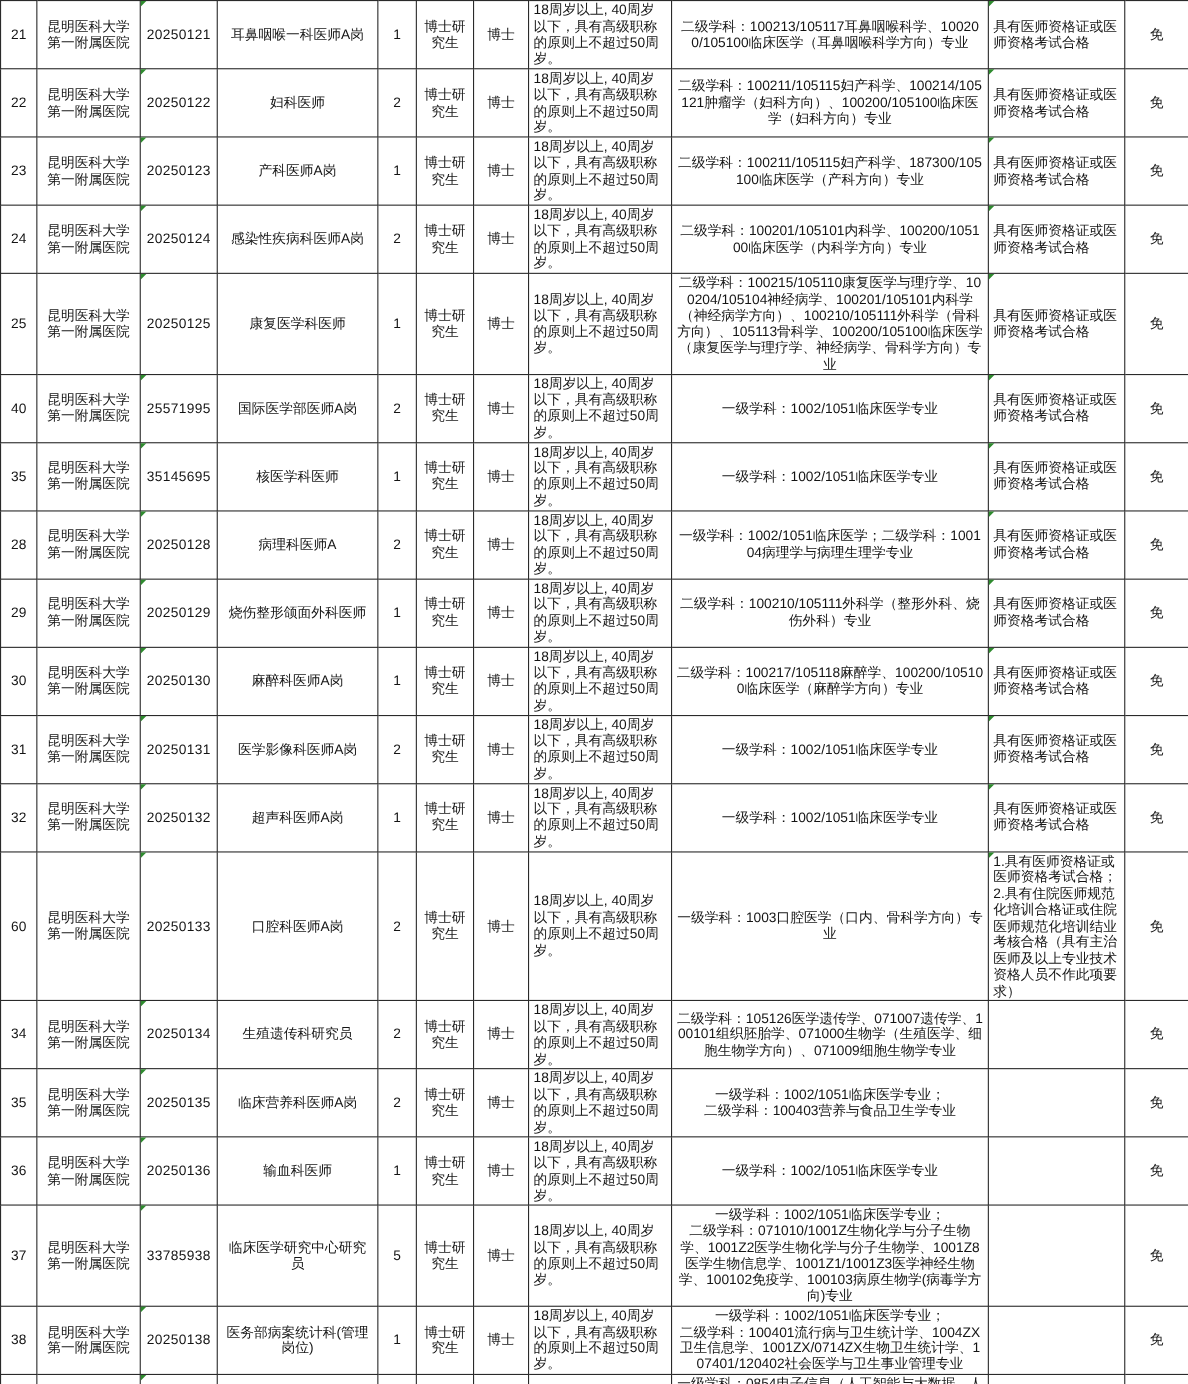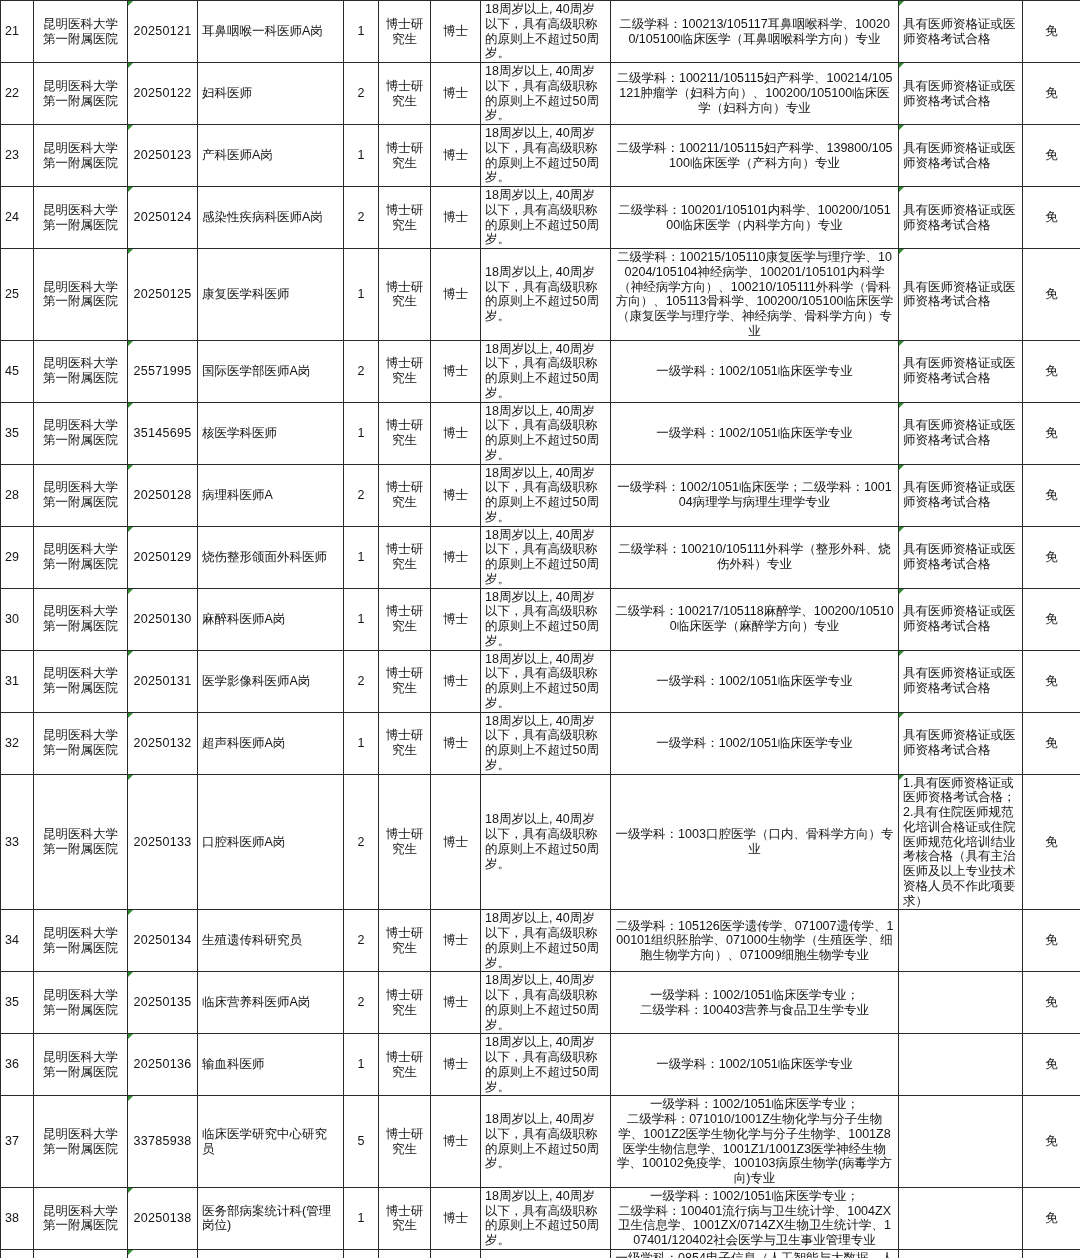--- a/index.html
+++ b/index.html
@@ -21,24 +21,24 @@
   }
   table.recruit td {
     border: 1px solid #2a2a2a;
     padding: 1px 4px;
     vertical-align: middle;
     font-size: 12.5px;
     line-height: 1.18;
     overflow-wrap: break-word;
     word-break: break-all;
   }
-  td.c-no     { text-align: left; }
+  td.c-no     { text-align: center; }
   td.c-org    { text-align: center; padding: 1px 4px; }
   td.c-code   { text-align: center; letter-spacing: 0.3px; }
-  td.c-title  { text-align: left; }
+  td.c-title  { text-align: center; }
   td.c-count  { text-align: center; }
   td.c-edu    { text-align: center; font-size: 12px; padding: 1px 0; margin-left: 17px; }
   td.c-deg    { text-align: center; }
   td.c-age    { text-align: left; font-size: 10px; line-height: 1.2; padding: 1px 3px; }
   td.c-major  { text-align: center; font-size: 11.5px; white-space: pre-wrap; }
   td.c-qual   { text-align: left; font-size: 11.5px; white-space: pre-wrap; }
   td.c-exempt { text-align: center; }
   td.tri { position: relative; }
   td.tri::before {
     content: "";
@@ -99,21 +99,21 @@
 
     <tr>
       <td class="c-no">23</td>
       <td class="c-org">昆明医科大学第一附属医院</td>
       <td class="c-code tri">20250123</td>
       <td class="c-title">产科医师A岗</td>
       <td class="c-count">1</td>
       <td class="c-edu">博士研究生</td>
       <td class="c-deg">博士</td>
       <td class="c-age">18周岁以上, 40周岁以下，具有高级职称的原则上不超过50周岁。</td>
-      <td class="c-major">二级学科：100211/105115妇产科学、139800/105100临床医学（产科方向）专业</td>
+      <td class="c-major">二级学科：100211/105115妇产科学、187300/105100临床医学（产科方向）专业</td>
       <td class="c-qual tri">具有医师资格证或医师资格考试合格</td>
       <td class="c-exempt">免</td>
     </tr>
 
     <tr>
       <td class="c-no">24</td>
       <td class="c-org">昆明医科大学第一附属医院</td>
       <td class="c-code tri">20250124</td>
       <td class="c-title">感染性疾病科医师A岗</td>
       <td class="c-count">2</td>
@@ -133,21 +133,21 @@
       <td class="c-count">1</td>
       <td class="c-edu">博士研究生</td>
       <td class="c-deg">博士</td>
       <td class="c-age">18周岁以上, 40周岁以下，具有高级职称的原则上不超过50周岁。</td>
       <td class="c-major">二级学科：100215/105110康复医学与理疗学、100204/105104神经病学、100201/105101内科学（神经病学方向）、100210/105111外科学（骨科方向）、105113骨科学、100200/105100临床医学（康复医学与理疗学、神经病学、骨科学方向）专业</td>
       <td class="c-qual tri">具有医师资格证或医师资格考试合格</td>
       <td class="c-exempt">免</td>
     </tr>
 
     <tr>
-      <td class="c-no">45</td>
+      <td class="c-no">40</td>
       <td class="c-org">昆明医科大学第一附属医院</td>
       <td class="c-code tri">25571995</td>
       <td class="c-title">国际医学部医师A岗</td>
       <td class="c-count">2</td>
       <td class="c-edu">博士研究生</td>
       <td class="c-deg">博士</td>
       <td class="c-age">18周岁以上, 40周岁以下，具有高级职称的原则上不超过50周岁。</td>
       <td class="c-major">一级学科：1002/1051临床医学专业</td>
       <td class="c-qual tri">具有医师资格证或医师资格考试合格</td>
       <td class="c-exempt">免</td>
@@ -231,21 +231,21 @@
       <td class="c-count">1</td>
       <td class="c-edu">博士研究生</td>
       <td class="c-deg">博士</td>
       <td class="c-age">18周岁以上, 40周岁以下，具有高级职称的原则上不超过50周岁。</td>
       <td class="c-major">一级学科：1002/1051临床医学专业</td>
       <td class="c-qual tri">具有医师资格证或医师资格考试合格</td>
       <td class="c-exempt">免</td>
     </tr>
 
     <tr>
-      <td class="c-no">33</td>
+      <td class="c-no">60</td>
       <td class="c-org">昆明医科大学第一附属医院</td>
       <td class="c-code tri">20250133</td>
       <td class="c-title">口腔科医师A岗</td>
       <td class="c-count">2</td>
       <td class="c-edu">博士研究生</td>
       <td class="c-deg">博士</td>
       <td class="c-age">18周岁以上, 40周岁以下，具有高级职称的原则上不超过50周岁。</td>
       <td class="c-major">一级学科：1003口腔医学（口内、骨科学方向）专业</td>
       <td class="c-qual tri">1.具有医师资格证或医师资格考试合格；
 2.具有住院医师规范化培训合格证或住院医师规范化培训结业考核合格（具有主治医师及以上专业技术资格人员不作此项要求）</td>

